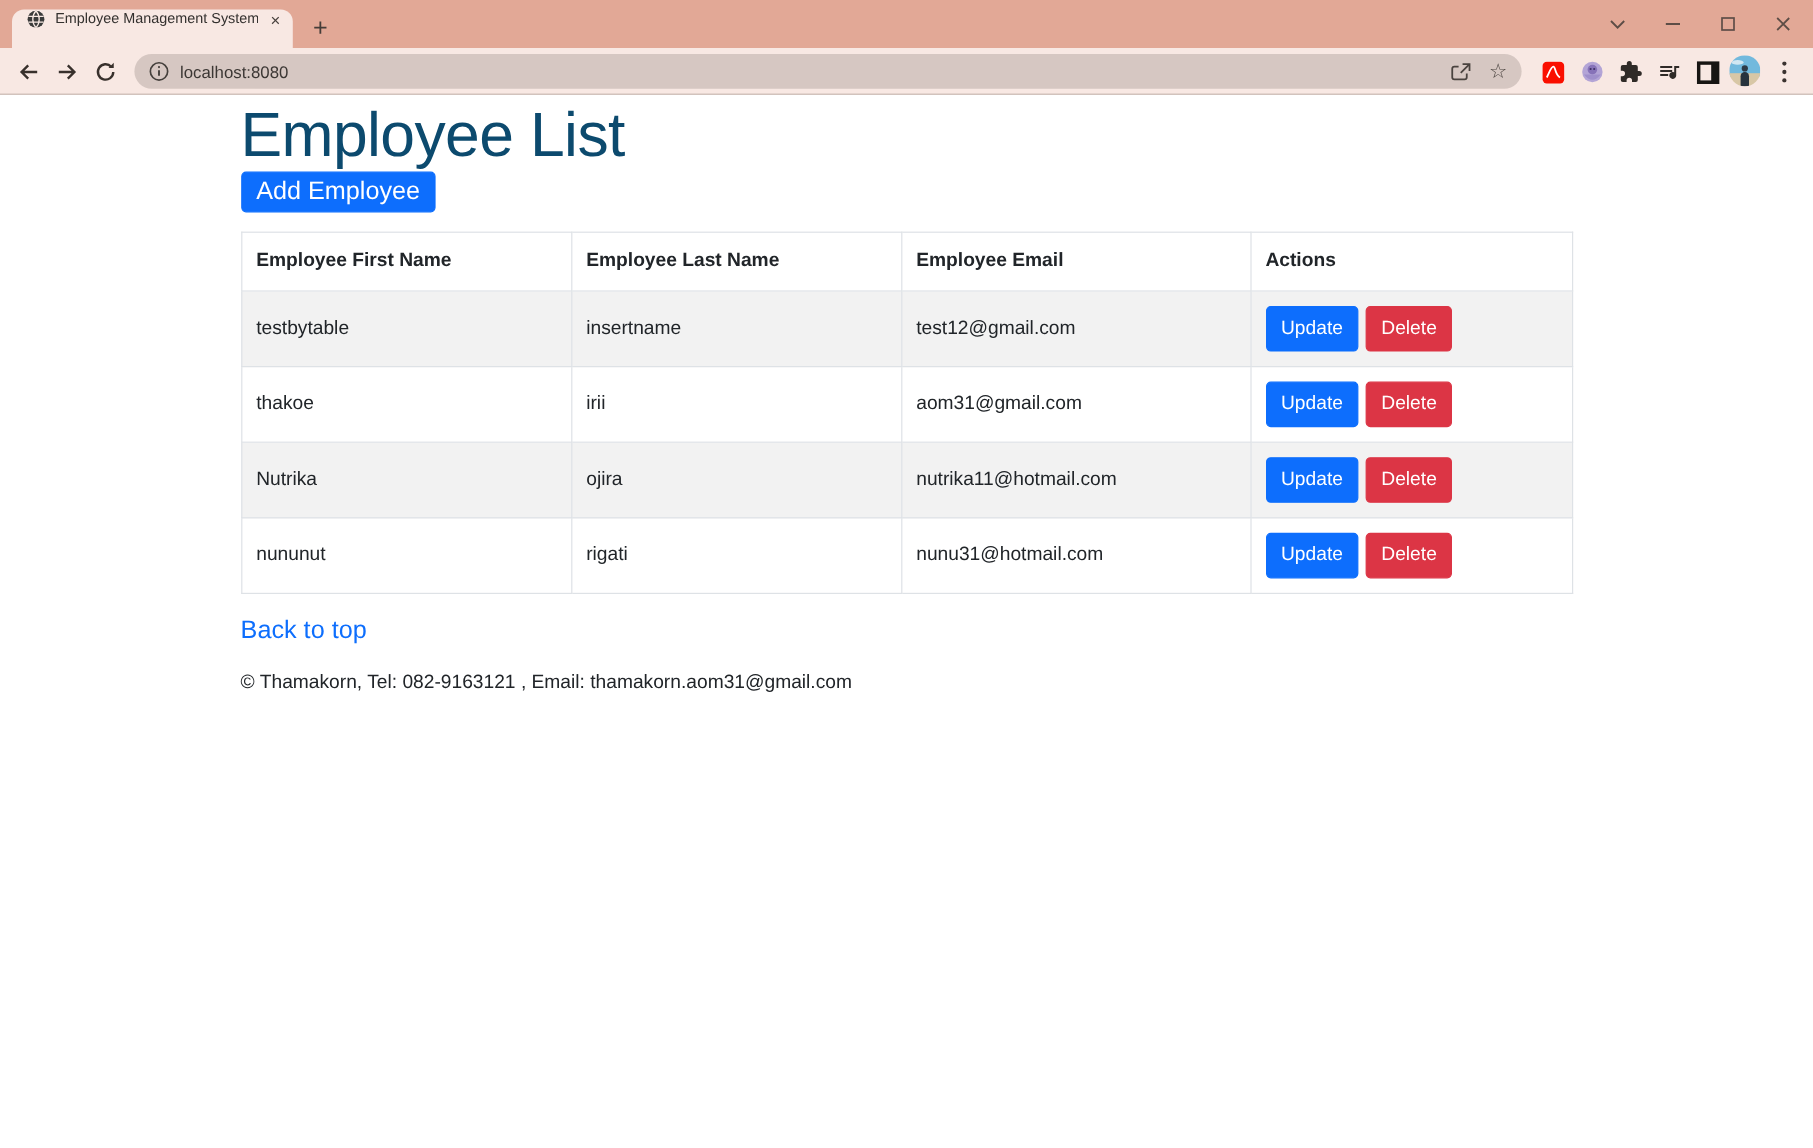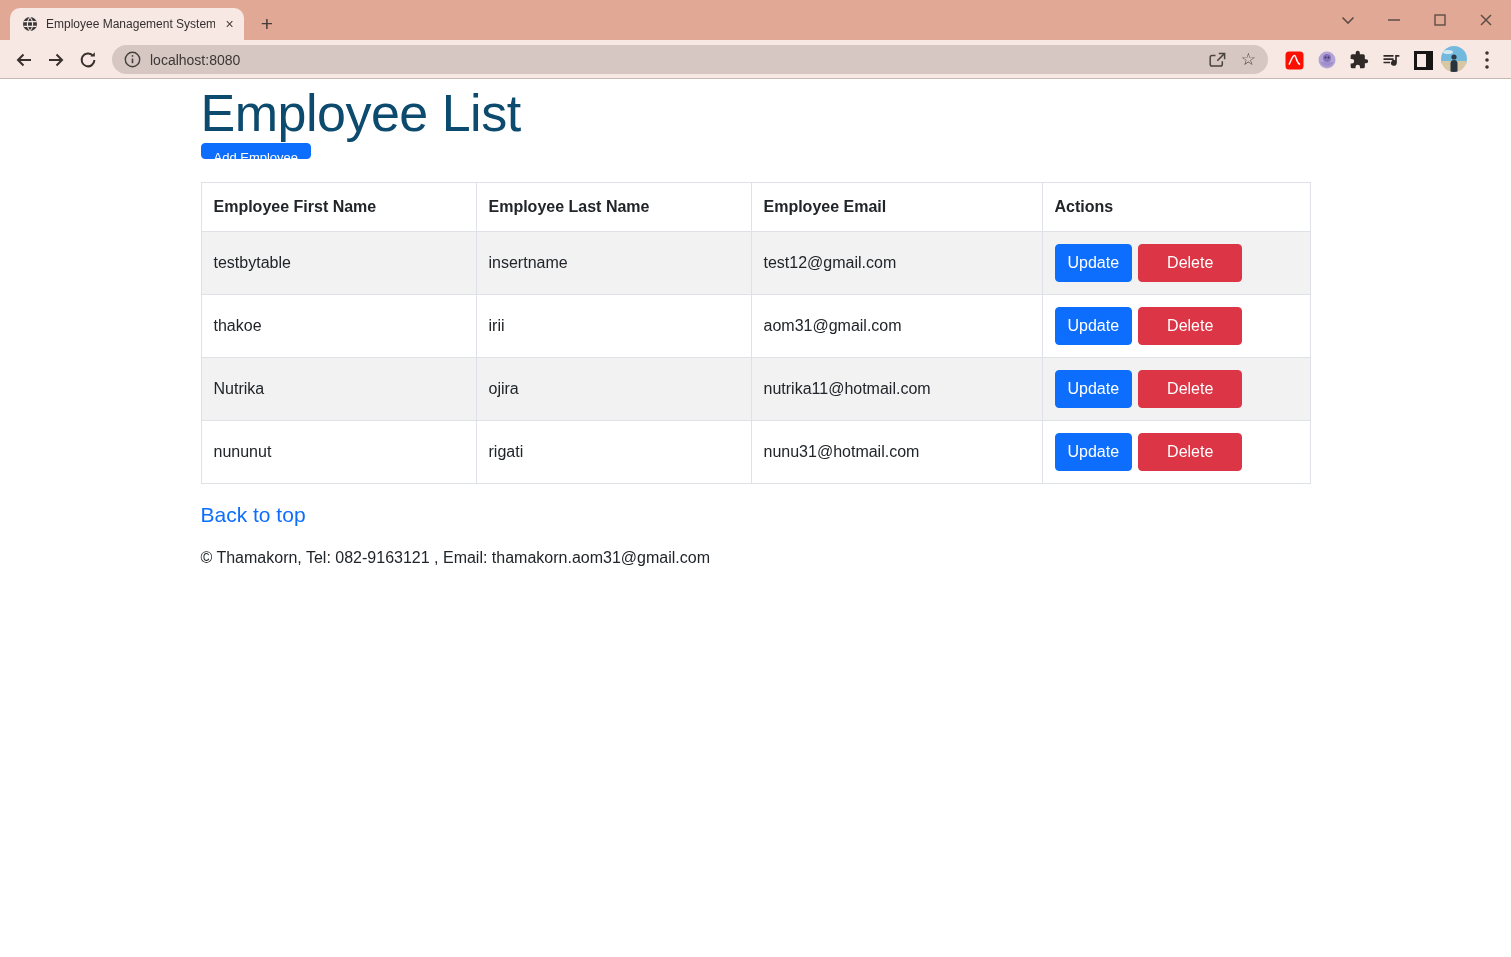--- a/index.html
+++ b/index.html
@@ -9,21 +9,21 @@
     background: #fff;
     font-family: "Liberation Sans", "DejaVu Sans", sans-serif;
     -webkit-font-smoothing: antialiased;
   }
 
   
   .titlebar { position: relative; height: 40px; background: var(--frame, #e2a896); }
   .tab {
     position: absolute; left: 10px; top: 8px; width: 234px; height: 32px;
     background: var(--toolbar, #f8e8e3); border-radius: 10px 10px 0 0;
-    display: flex; align-items: center; padding: 0 6px 0 6px;
+    display: flex; padding: 0 6px 0 6px;
   }
   .favicon { width: 16px; height: 16px; margin: 0 8px 0 6px; flex: 0 0 auto; }
   .tab-title { font-size: 12px; color: #33302e; white-space: nowrap; overflow: hidden; flex: 1; }
   .tab-close {
     width: 17px; height: 17px; flex: 0 0 auto; margin-left: 6px;
     display: flex; align-items: center; justify-content: center;
     font-size: 14px; color: #48413d; border-radius: 50%; cursor: pointer;
   }
   .new-tab {
     position: absolute; left: 253px; top: 10px; width: 28px; height: 28px;
@@ -63,36 +63,36 @@
   .page { background: #fff; height: 877px; }
   .container { width: 1110px; margin: 0 auto; padding-top: 12px; }
   .page-title {
     font-size: 52px; line-height: 44px; font-weight: 400;
     color: #0c4a6e; margin: 0 0 8px 0; letter-spacing: -0.5px;
   }
   .btn { display: inline-block; border: 1px solid transparent; border-radius: 4px; color: #fff;
          font-family: inherit; cursor: pointer; text-align: center; }
   .btn-add {
     background: var(--primary, #0d6efd); border-color: var(--primary, #0d6efd);
-    font-size: 13px; line-height: 22px; padding: 3px 12px; height: 16px;
+    font-size: 21px; line-height: 22px; padding: 3px 12px; height: 34px;
   }
   .emp-table { width: 100%; border-collapse: collapse; margin-top: 16px;
                font-size: 16px; color: #212529; }
   .emp-table th, .emp-table td {
     border: 1px solid #dee2e6; padding: 12px; text-align: left; vertical-align: middle;
     line-height: 24px;
   }
   .emp-table th { font-weight: 700; padding-left: 12px; }
   .emp-table tbody tr:nth-child(odd) { background: #f2f2f2; }
   .col-first { width: 275px; } .col-last { width: 275px; }
   .col-email { width: 291px; } .col-actions { width: 268px; }
   .btn-update { background: var(--primary, #0d6efd); border-color: var(--primary, #0d6efd);
                 font-size: 16px; line-height: 24px; padding: 6px 12px; }
   .btn-delete { background: var(--danger, #dc3545); border-color: var(--danger, #dc3545);
-                font-size: 16px; line-height: 24px; padding: 6px 28px; margin-left: 6px; }
+                font-size: 16px; line-height: 24px; padding: 6px 12px; margin-left: 6px; }
   .back-link { display: inline-block; margin-top: 19px; font-size: 21px;
                color: var(--primary, #0d6efd); text-decoration: none; cursor: pointer; }
   .footer-text { margin: 22px 0 0 0; font-size: 16px; color: #212529; }
 
   svg { display: block; }
 </style>
 </head>
 <body>
 
 <div class="titlebar">

